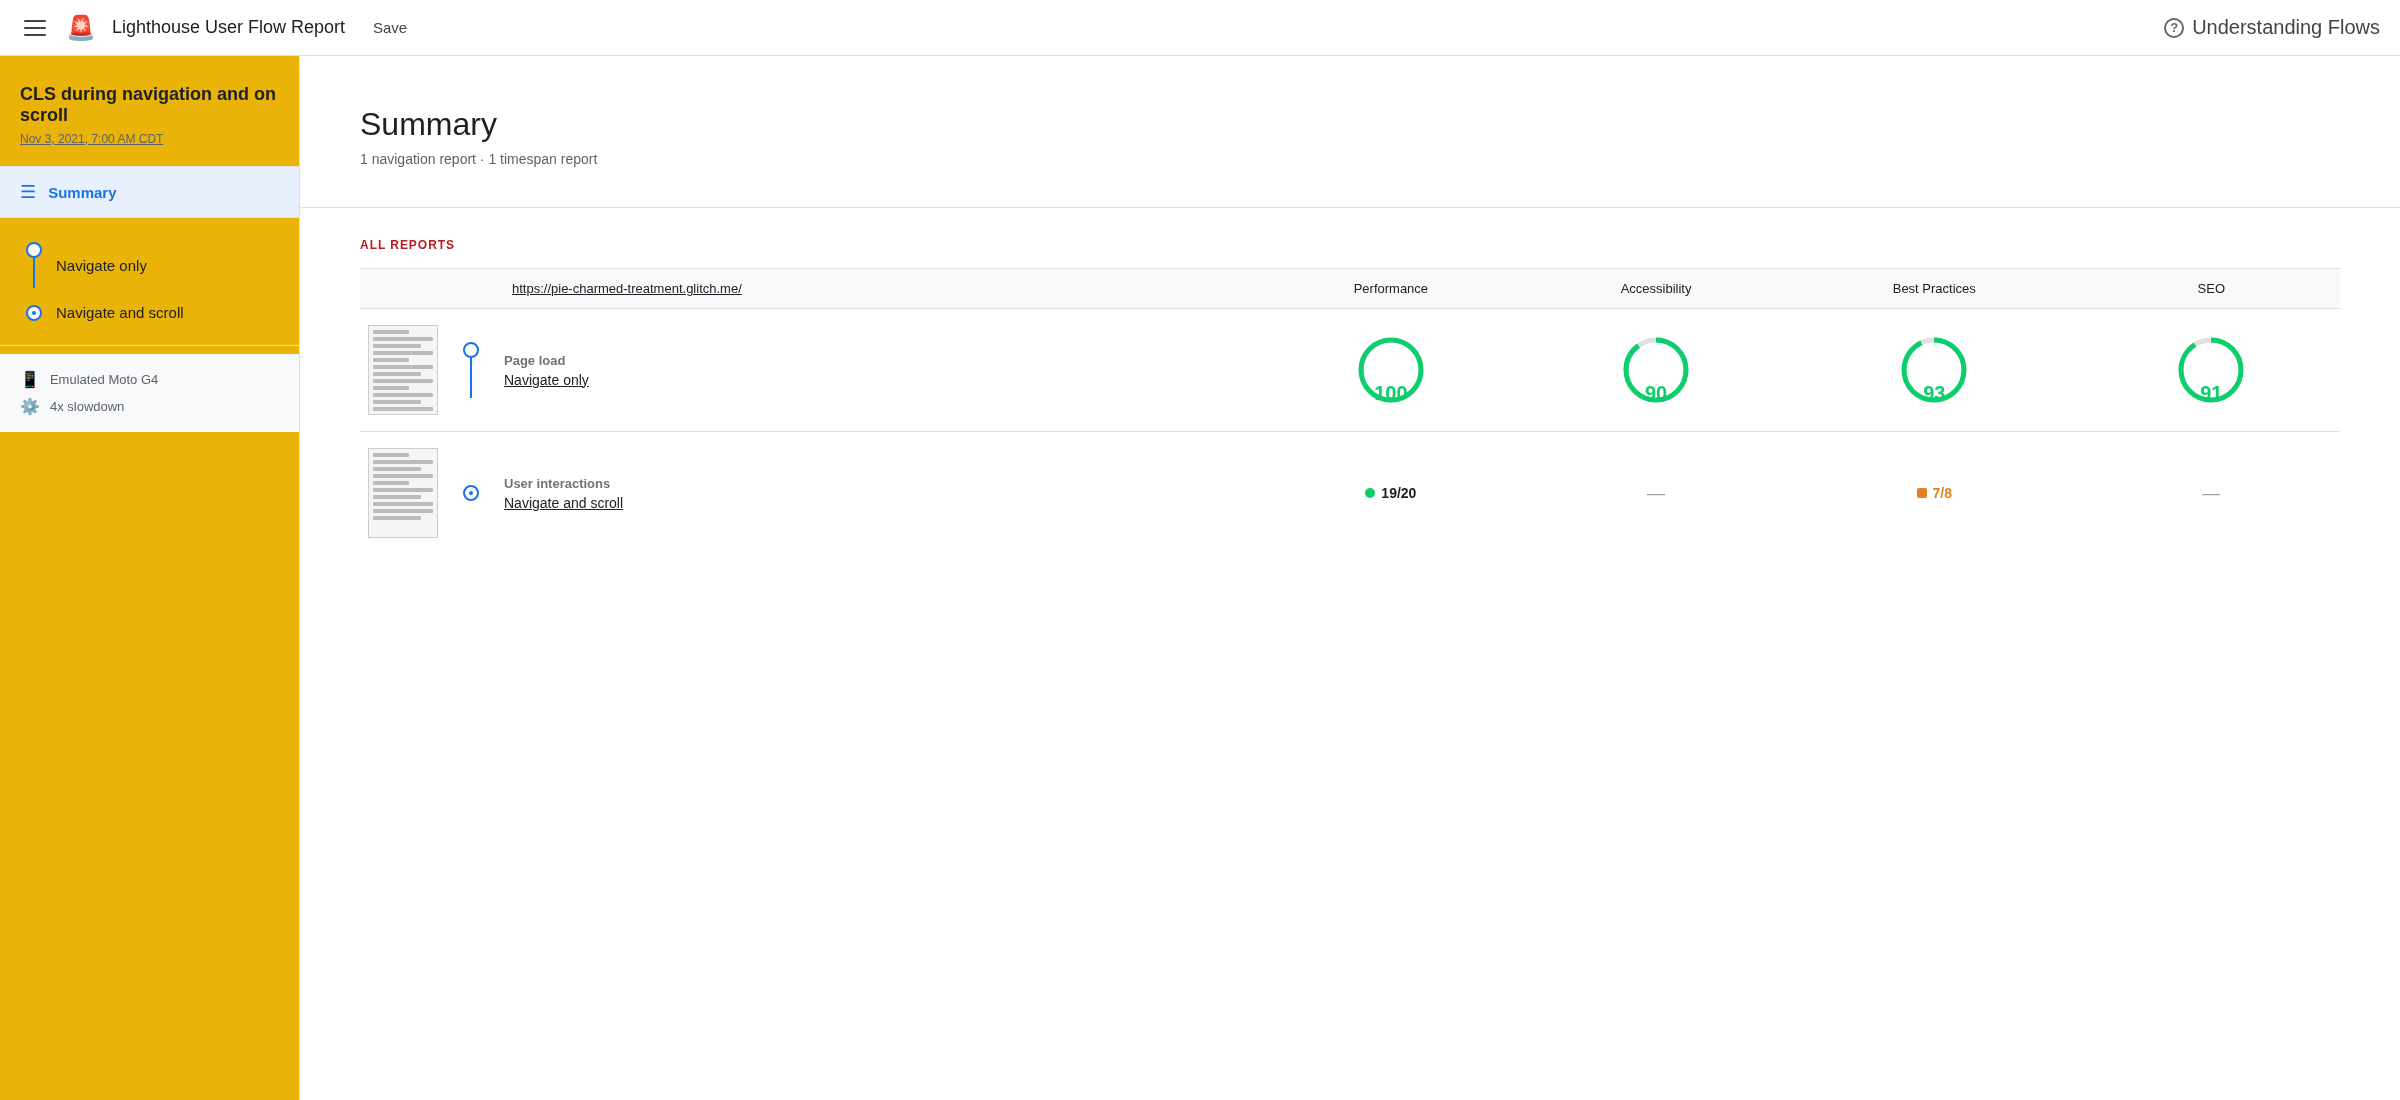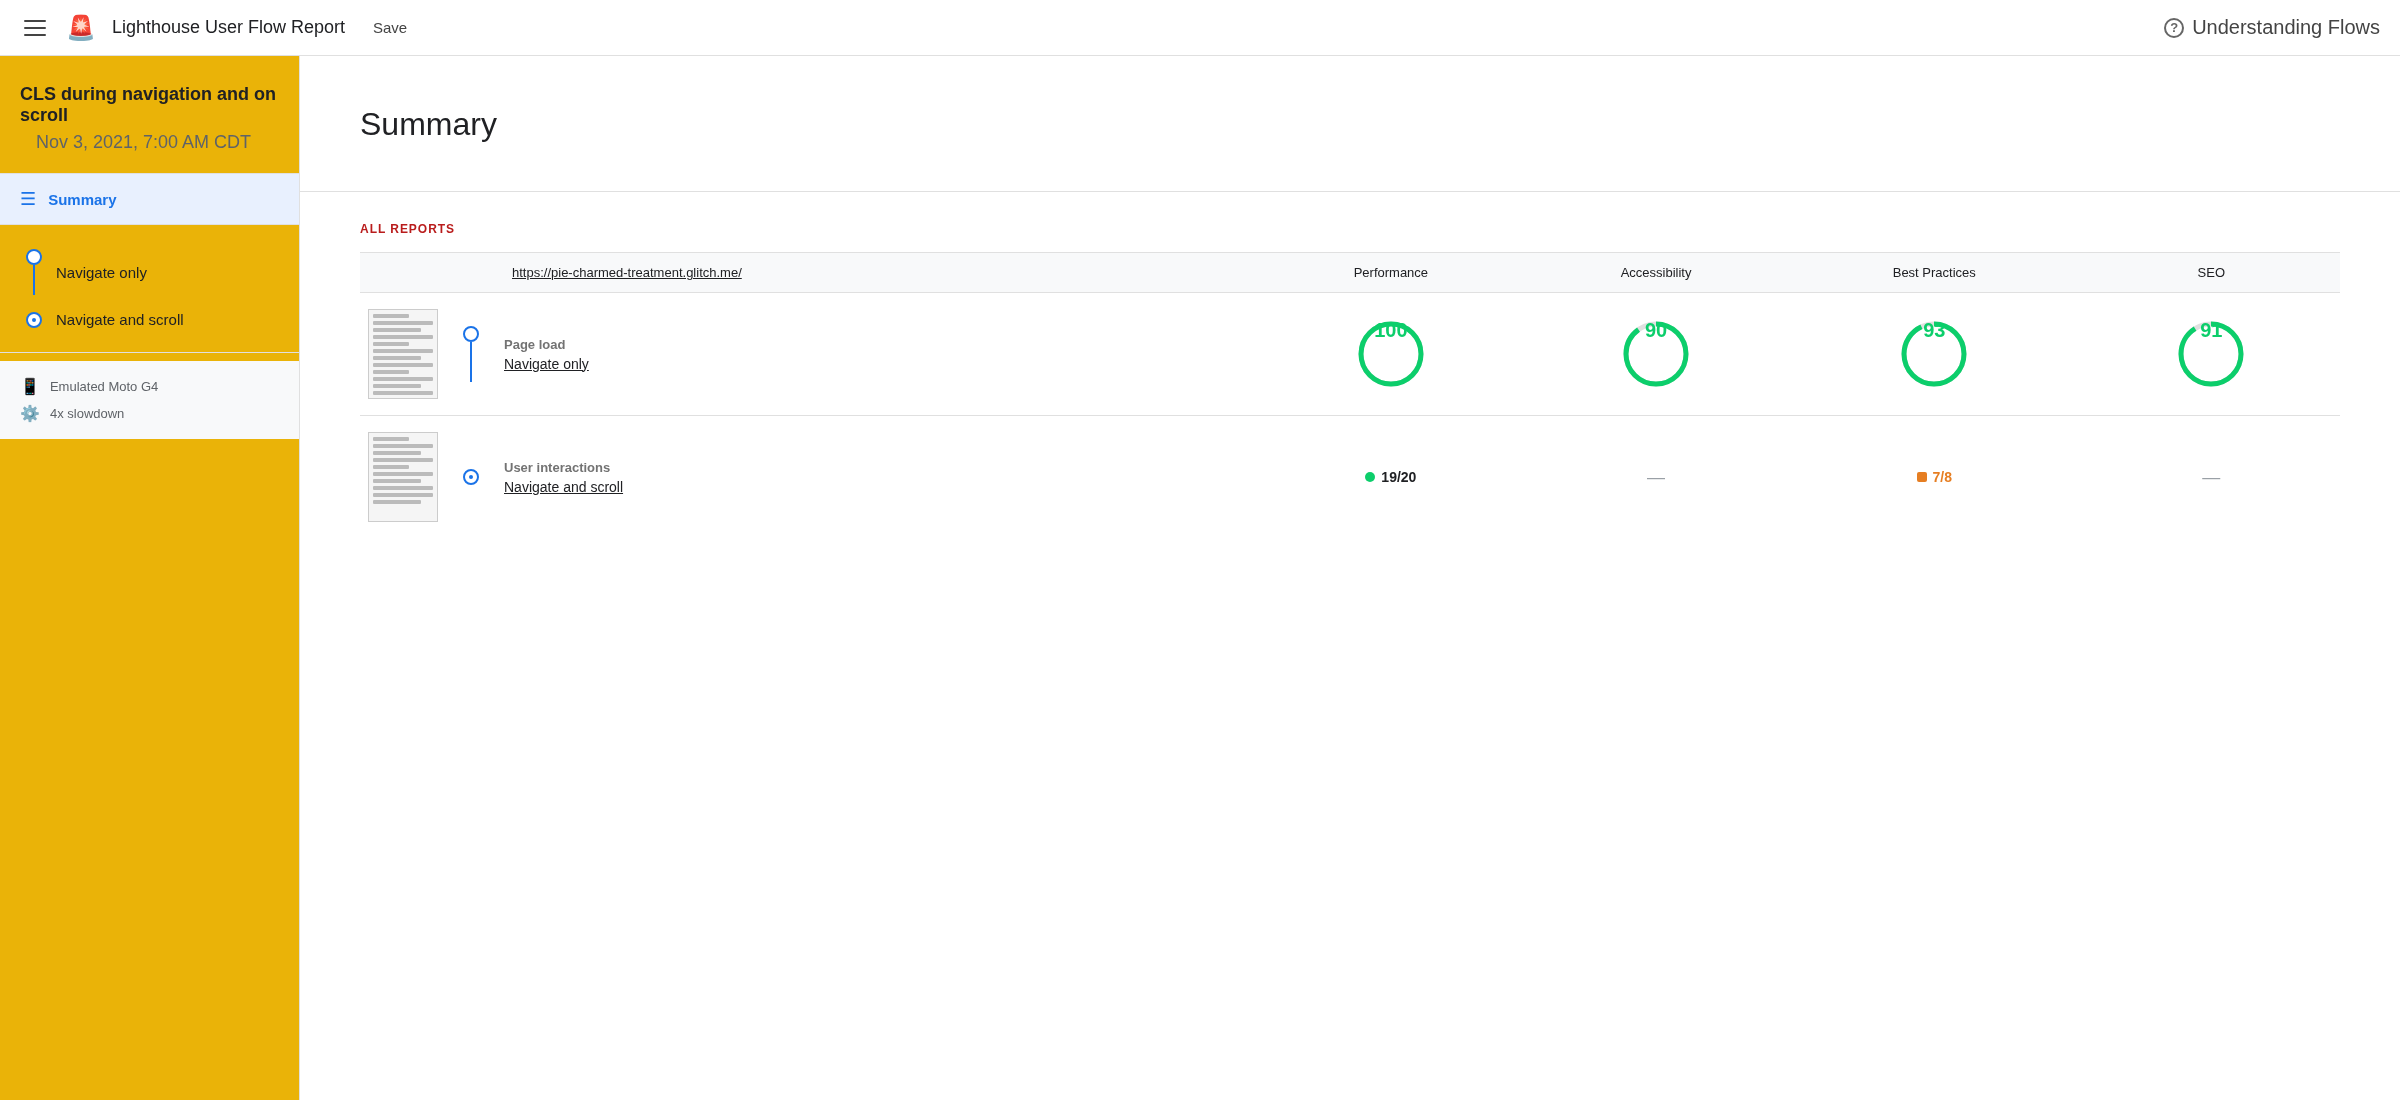--- a/index.html
+++ b/index.html
@@ -22,21 +22,21 @@
 
     
     .main { display: flex; flex: 1; overflow: hidden; }
 
     
     .sidebar {
       width: 300px; min-width: 300px; border-right: 1px solid #e0e0e0;
       overflow-y: auto; background: #eab308; display: flex; flex-direction: column;
     }
     .sidebar-title { font-size: 18px; font-weight: 700; padding: 28px 20px 6px; }
-    .sidebar-date { font-size: 18px; color: #5f6368; padding: 0 36px 20px; }
+    .sidebar-date { font-size: 12px; color: #5f6368; padding: 0 20px 20px; text-decoration: underline; }
     .sidebar-divider { height: 1px; background: #e0e0e0; margin: 0; }
 
     .summary-item {
       display: flex; align-items: center; gap: 12px;
       padding: 14px 20px; cursor: pointer; background: #e8f0fe;
     }
     .summary-item .list-icon { color: #1a73e8; font-size: 18px; }
     .summary-item .label { font-size: 15px; font-weight: 600; color: #1a73e8; }
 
     .nav-items { padding: 16px 0; }
@@ -90,21 +90,21 @@
     .flow-dot-clock::after { content: ''; display: block; width: 4px; height: 4px; background: #1a73e8; border-radius: 50%; }
     .flow-vline { width: 2px; height: 40px; background: #1a73e8; }
 
     .report-info-cell { vertical-align: middle; }
     .report-type { font-size: 13px; font-weight: 700; color: #737373; margin-bottom: 4px; }
     .report-name { font-size: 14px; text-decoration: underline; color: #202124; cursor: pointer; }
 
     .score-cell { text-align: center; vertical-align: middle; }
 
     
-    .score-circle { width: 70px; height: 70px; border-radius: 50%; display: flex; align-items: flex-start; justify-content: center; font-size: 20px; font-weight: 700; margin: 0 auto; position: relative; }
+    .score-circle { width: 70px; height: 70px; border-radius: 50%; display: flex; align-items: flex-end; justify-content: center; font-size: 20px; font-weight: 700; margin: 0 auto; position: relative; }
     .score-circle svg { position: absolute; top: 0; left: 0; width: 70px; height: 70px; transform: rotate(-90deg); }
     .score-value { position: relative; z-index: 1; }
 
     
     .score-small { display: flex; align-items: center; gap: 6px; justify-content: center; font-size: 14px; font-weight: 600; }
     .score-dot-green { width: 10px; height: 10px; background: #0cce6b; border-radius: 50%; }
     .score-dot-orange { width: 10px; height: 10px; background: #e67e22; border-radius: 2px; }
     .score-dash { font-size: 18px; color: #9aa0a6; font-weight: 400; }
     .score-orange { color: #e67e22; }
   </style>
@@ -171,20 +171,21 @@
         <span class="device-icon">⚙️</span>
         <span>4x slowdown</span>
       </div>
     </div>
   </div>
 
   <div class="content">
 
     <div class="summary-section">
       <div class="summary-heading">Summary</div>
+      <div class="summary-sub">1 navigation report · 1 timespan report</div>
     </div>
 
     <div class="reports-section">
       <div class="all-reports-label">ALL REPORTS</div>
       <div class="reports-divider"></div>
 
       <table class="reports-table">
         <thead>
           <tr>
             <th style="width:80px;"></th>

